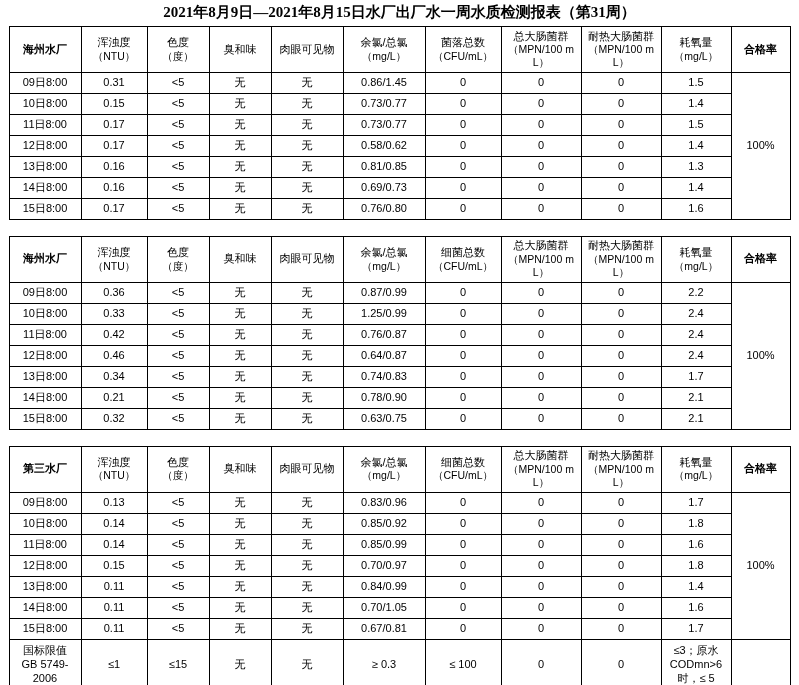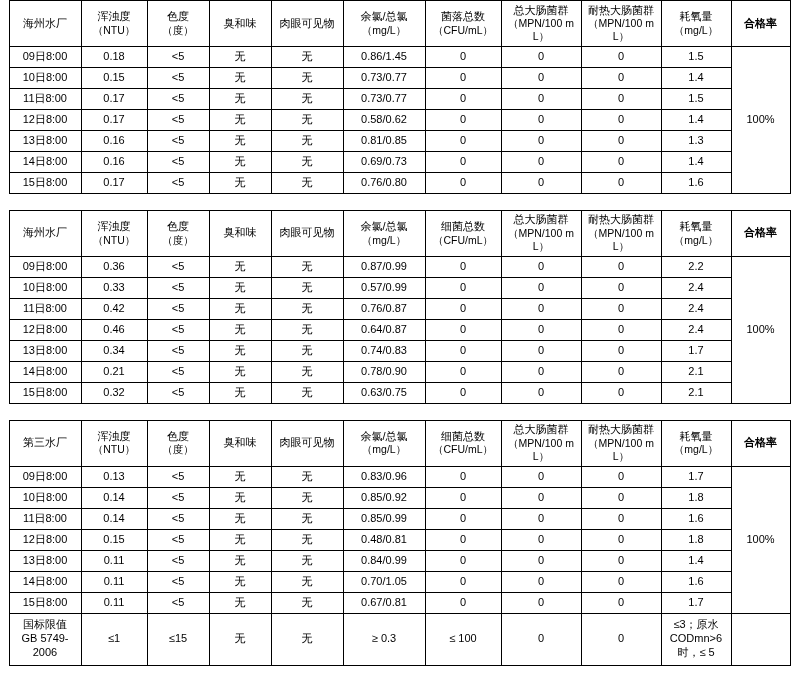--- a/index.html
+++ b/index.html
@@ -46,21 +46,21 @@
     line-height: 1.25;
     word-break: break-all;
   }
   td.hdr {
     font-size: 11.5px;
     line-height: 1.3;
     padding: 2px 1px;
   }
   td.plant {
     font-size: 13px;
-    font-weight: normal;
+    font-weight: bold;
     font-family: "Liberation Serif", serif;
   }
   td.rate-label {
     font-size: 13px;
     font-weight: bold;
     font-family: "Liberation Serif", serif;
   }
   td.rate-val {
     font-size: 12px;
   }
@@ -92,20 +92,21 @@
     border-right: 1px solid #000;
     border-top: none;
     border-bottom: none;
   }
 </style>
 </head>
 <body>
 
 <div id="page">
 
+  <div class="title">2021年8月9日—2021年8月15日水厂出厂水一周水质检测报表（第31周）</div>
 
   <table class="report">
     <colgroup>
       <col style="width:72px">
       <col style="width:66px">
       <col style="width:62px">
       <col style="width:62px">
       <col style="width:72px">
       <col style="width:82px">
       <col style="width:76px">
@@ -123,21 +124,21 @@
           <td class="hdr">肉眼可见物</td>
           <td class="hdr">余氯/总氯<span class="sub">（mg/L）</span></td>
           <td class="hdr">菌落总数<span class="sub">（CFU/mL）</span></td>
           <td class="hdr">总大肠菌群<span class="sub">（MPN/100 mL）</span></td>
           <td class="hdr">耐热大肠菌群<span class="sub">（MPN/100 mL）</span></td>
           <td class="hdr">耗氧量<span class="sub">（mg/L）</span></td>
           <td class="rate-label">合格率</td>
         </tr>
         <tr style="height: 21px;">
           <td class="time">09日8:00</td>
-          <td>0.18</td>
+          <td>0.31</td>
           <td>&lt;5</td>
           <td>无</td>
           <td>无</td>
           <td>0.86/1.45</td>
           <td>0</td>
           <td>0</td>
           <td>0</td>
           <td>1.5</td>
           <td class="rate-val" rowspan="7">100%</td>
         </tr>
@@ -251,21 +252,21 @@
           <td>0</td>
           <td>2.2</td>
           <td class="rate-val" rowspan="7">100%</td>
         </tr>
         <tr style="height: 21px;">
           <td class="time">10日8:00</td>
           <td>0.33</td>
           <td>&lt;5</td>
           <td>无</td>
           <td>无</td>
-          <td>0.57/0.99</td>
+          <td>1.25/0.99</td>
           <td>0</td>
           <td>0</td>
           <td>0</td>
           <td>2.4</td>
         </tr>
         <tr style="height: 21px;">
           <td class="time">11日8:00</td>
           <td>0.42</td>
           <td>&lt;5</td>
           <td>无</td>
@@ -386,21 +387,21 @@
           <td>0</td>
           <td>0</td>
           <td>1.6</td>
         </tr>
         <tr style="height: 21px;">
           <td class="time">12日8:00</td>
           <td>0.15</td>
           <td>&lt;5</td>
           <td>无</td>
           <td>无</td>
-          <td>0.48/0.81</td>
+          <td>0.70/0.97</td>
           <td>0</td>
           <td>0</td>
           <td>0</td>
           <td>1.8</td>
         </tr>
         <tr style="height: 21px;">
           <td class="time">13日8:00</td>
           <td>0.11</td>
           <td>&lt;5</td>
           <td>无</td>

